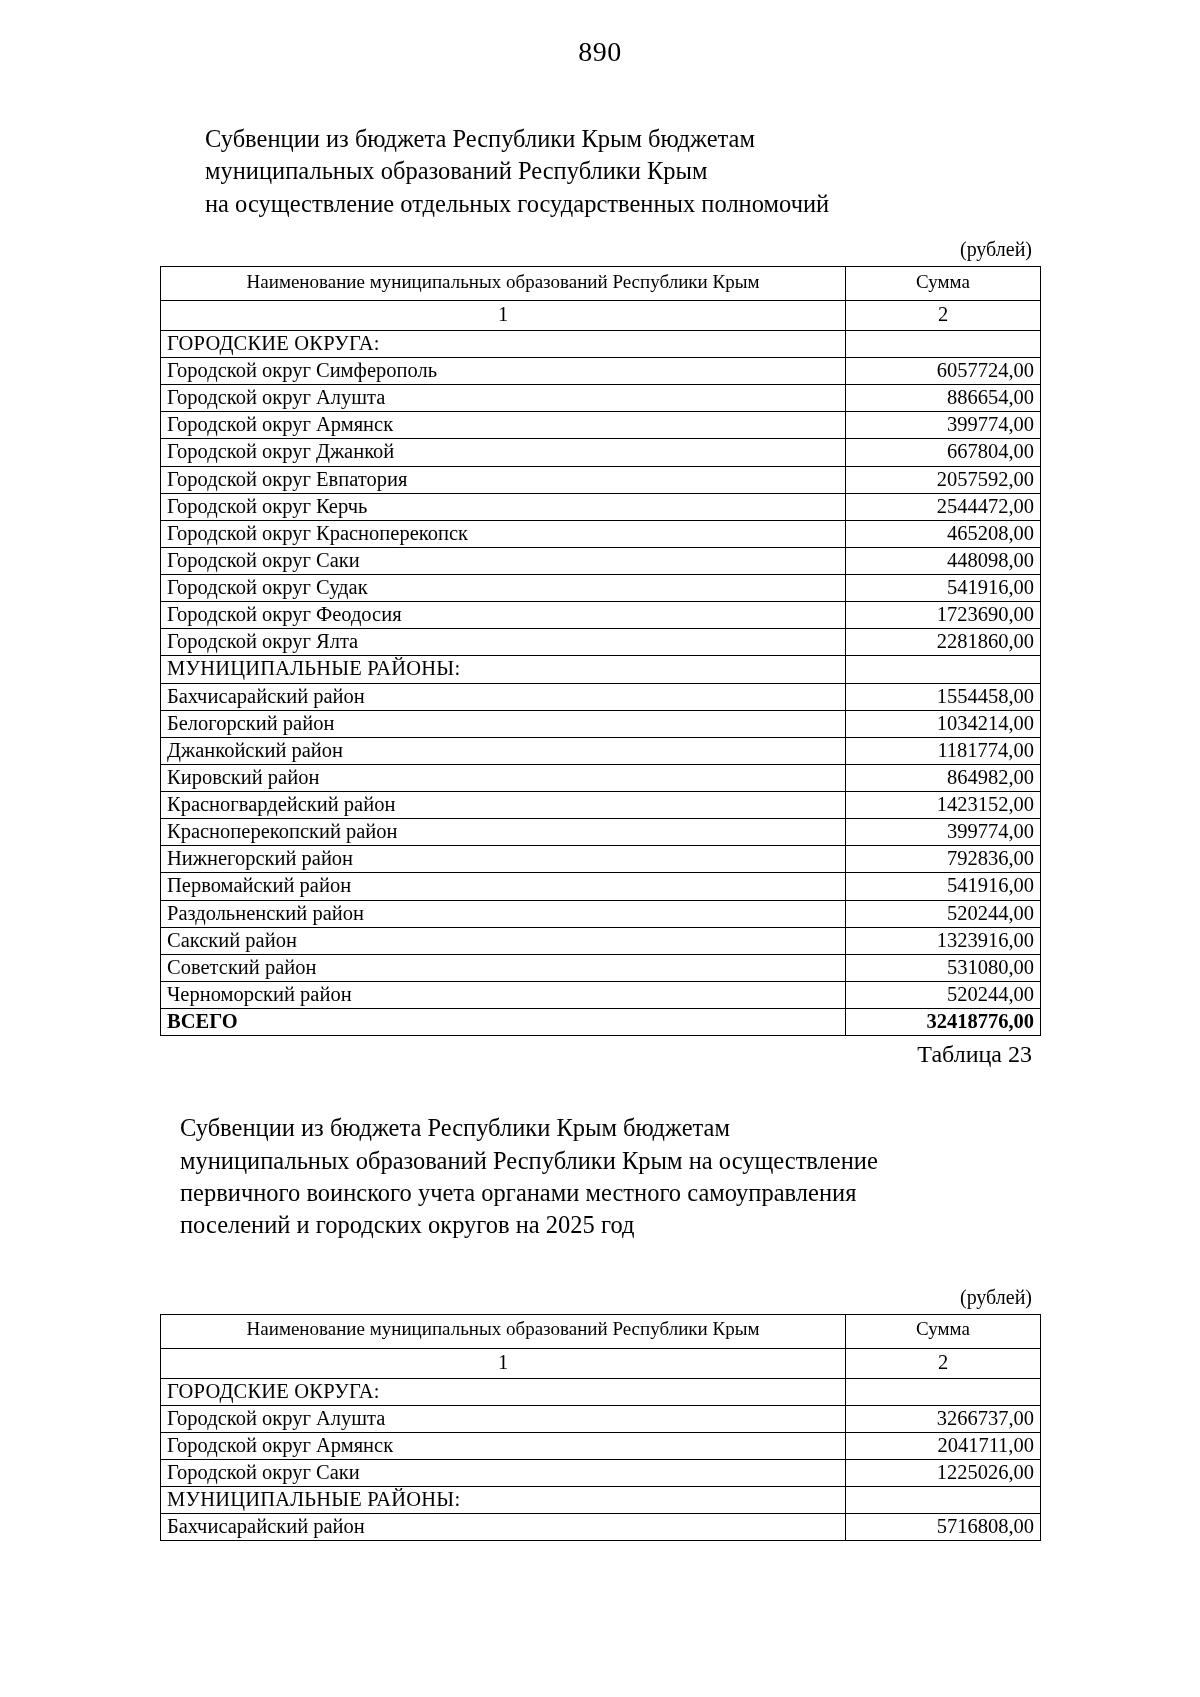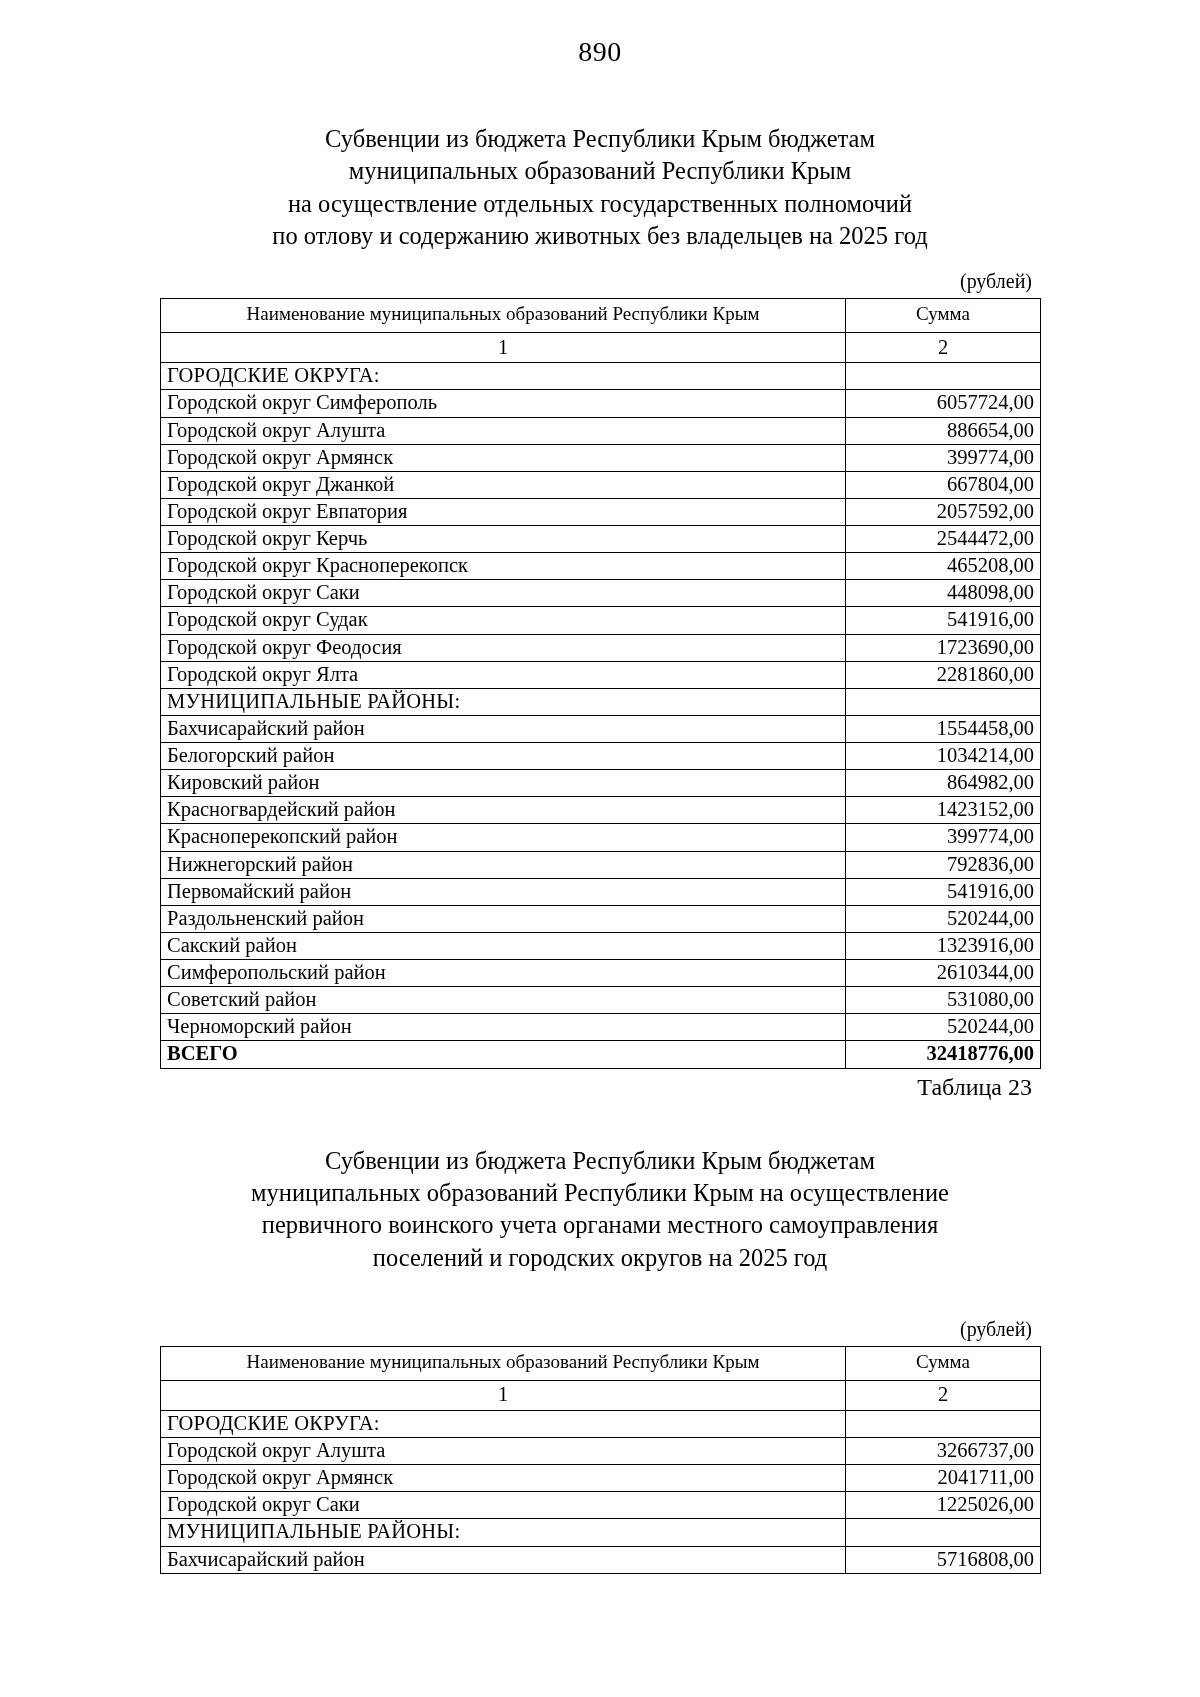--- a/index.html
+++ b/index.html
@@ -25,21 +25,21 @@
   }
   .page-number {
     text-align: center;
     font-size: 28px;
     padding-top: 36px;
     letter-spacing: 0.5px;
   }
 
   
   .doc-title {
-    text-align: center;
+    text-align: left;
     font-size: 24.5px;
     line-height: 1.32;
     margin: 0 auto;
     width: 790px;
   }
   .doc-title .line { display: block; white-space: nowrap; }
 
   .title-block-1 { margin-top: 55px; }
   .title-block-2 { margin-top: 44px; }
   .title-block-2 { width: 840px; }
@@ -113,21 +113,20 @@
 <body>
 
 <div class="page">
 
   <div class="page-number">890</div>
 
   <div class="doc-title title-block-1">
     <span class="line">Субвенции из бюджета Республики Крым бюджетам</span>
     <span class="line">муниципальных образований Республики Крым</span>
     <span class="line">на осуществление отдельных государственных полномочий</span>
-    <span class="line">по отлову и содержанию животных без владельцев на 2025 год</span>
   </div>
 
   <div class="units units-1">(рублей)</div>
 
   <div class="tbl-wrap">
     <table class="budget">
       <colgroup>
           <col class="c-name">
           <col class="c-sum">
         </colgroup>
@@ -194,20 +193,24 @@
           </tr>
           <tr class="datarow">
             <td class="name">Бахчисарайский район</td>
             <td class="sum">1554458,00</td>
           </tr>
           <tr class="datarow">
             <td class="name">Белогорский район</td>
             <td class="sum">1034214,00</td>
           </tr>
           <tr class="datarow">
+            <td class="name">Джанкойский район</td>
+            <td class="sum">1181774,00</td>
+          </tr>
+          <tr class="datarow">
             <td class="name">Кировский район</td>
             <td class="sum">864982,00</td>
           </tr>
           <tr class="datarow">
             <td class="name">Красногвардейский район</td>
             <td class="sum">1423152,00</td>
           </tr>
           <tr class="datarow">
             <td class="name">Красноперекопский район</td>
             <td class="sum">399774,00</td>
@@ -220,24 +223,20 @@
             <td class="name">Первомайский район</td>
             <td class="sum">541916,00</td>
           </tr>
           <tr class="datarow">
             <td class="name">Раздольненский район</td>
             <td class="sum">520244,00</td>
           </tr>
           <tr class="datarow">
             <td class="name">Сакский район</td>
             <td class="sum">1323916,00</td>
-          </tr>
-          <tr class="datarow">
-            <td class="name">Симферопольский район</td>
-            <td class="sum">2610344,00</td>
           </tr>
           <tr class="datarow">
             <td class="name">Советский район</td>
             <td class="sum">531080,00</td>
           </tr>
           <tr class="datarow">
             <td class="name">Черноморский район</td>
             <td class="sum">520244,00</td>
           </tr>
           <tr class="total">

